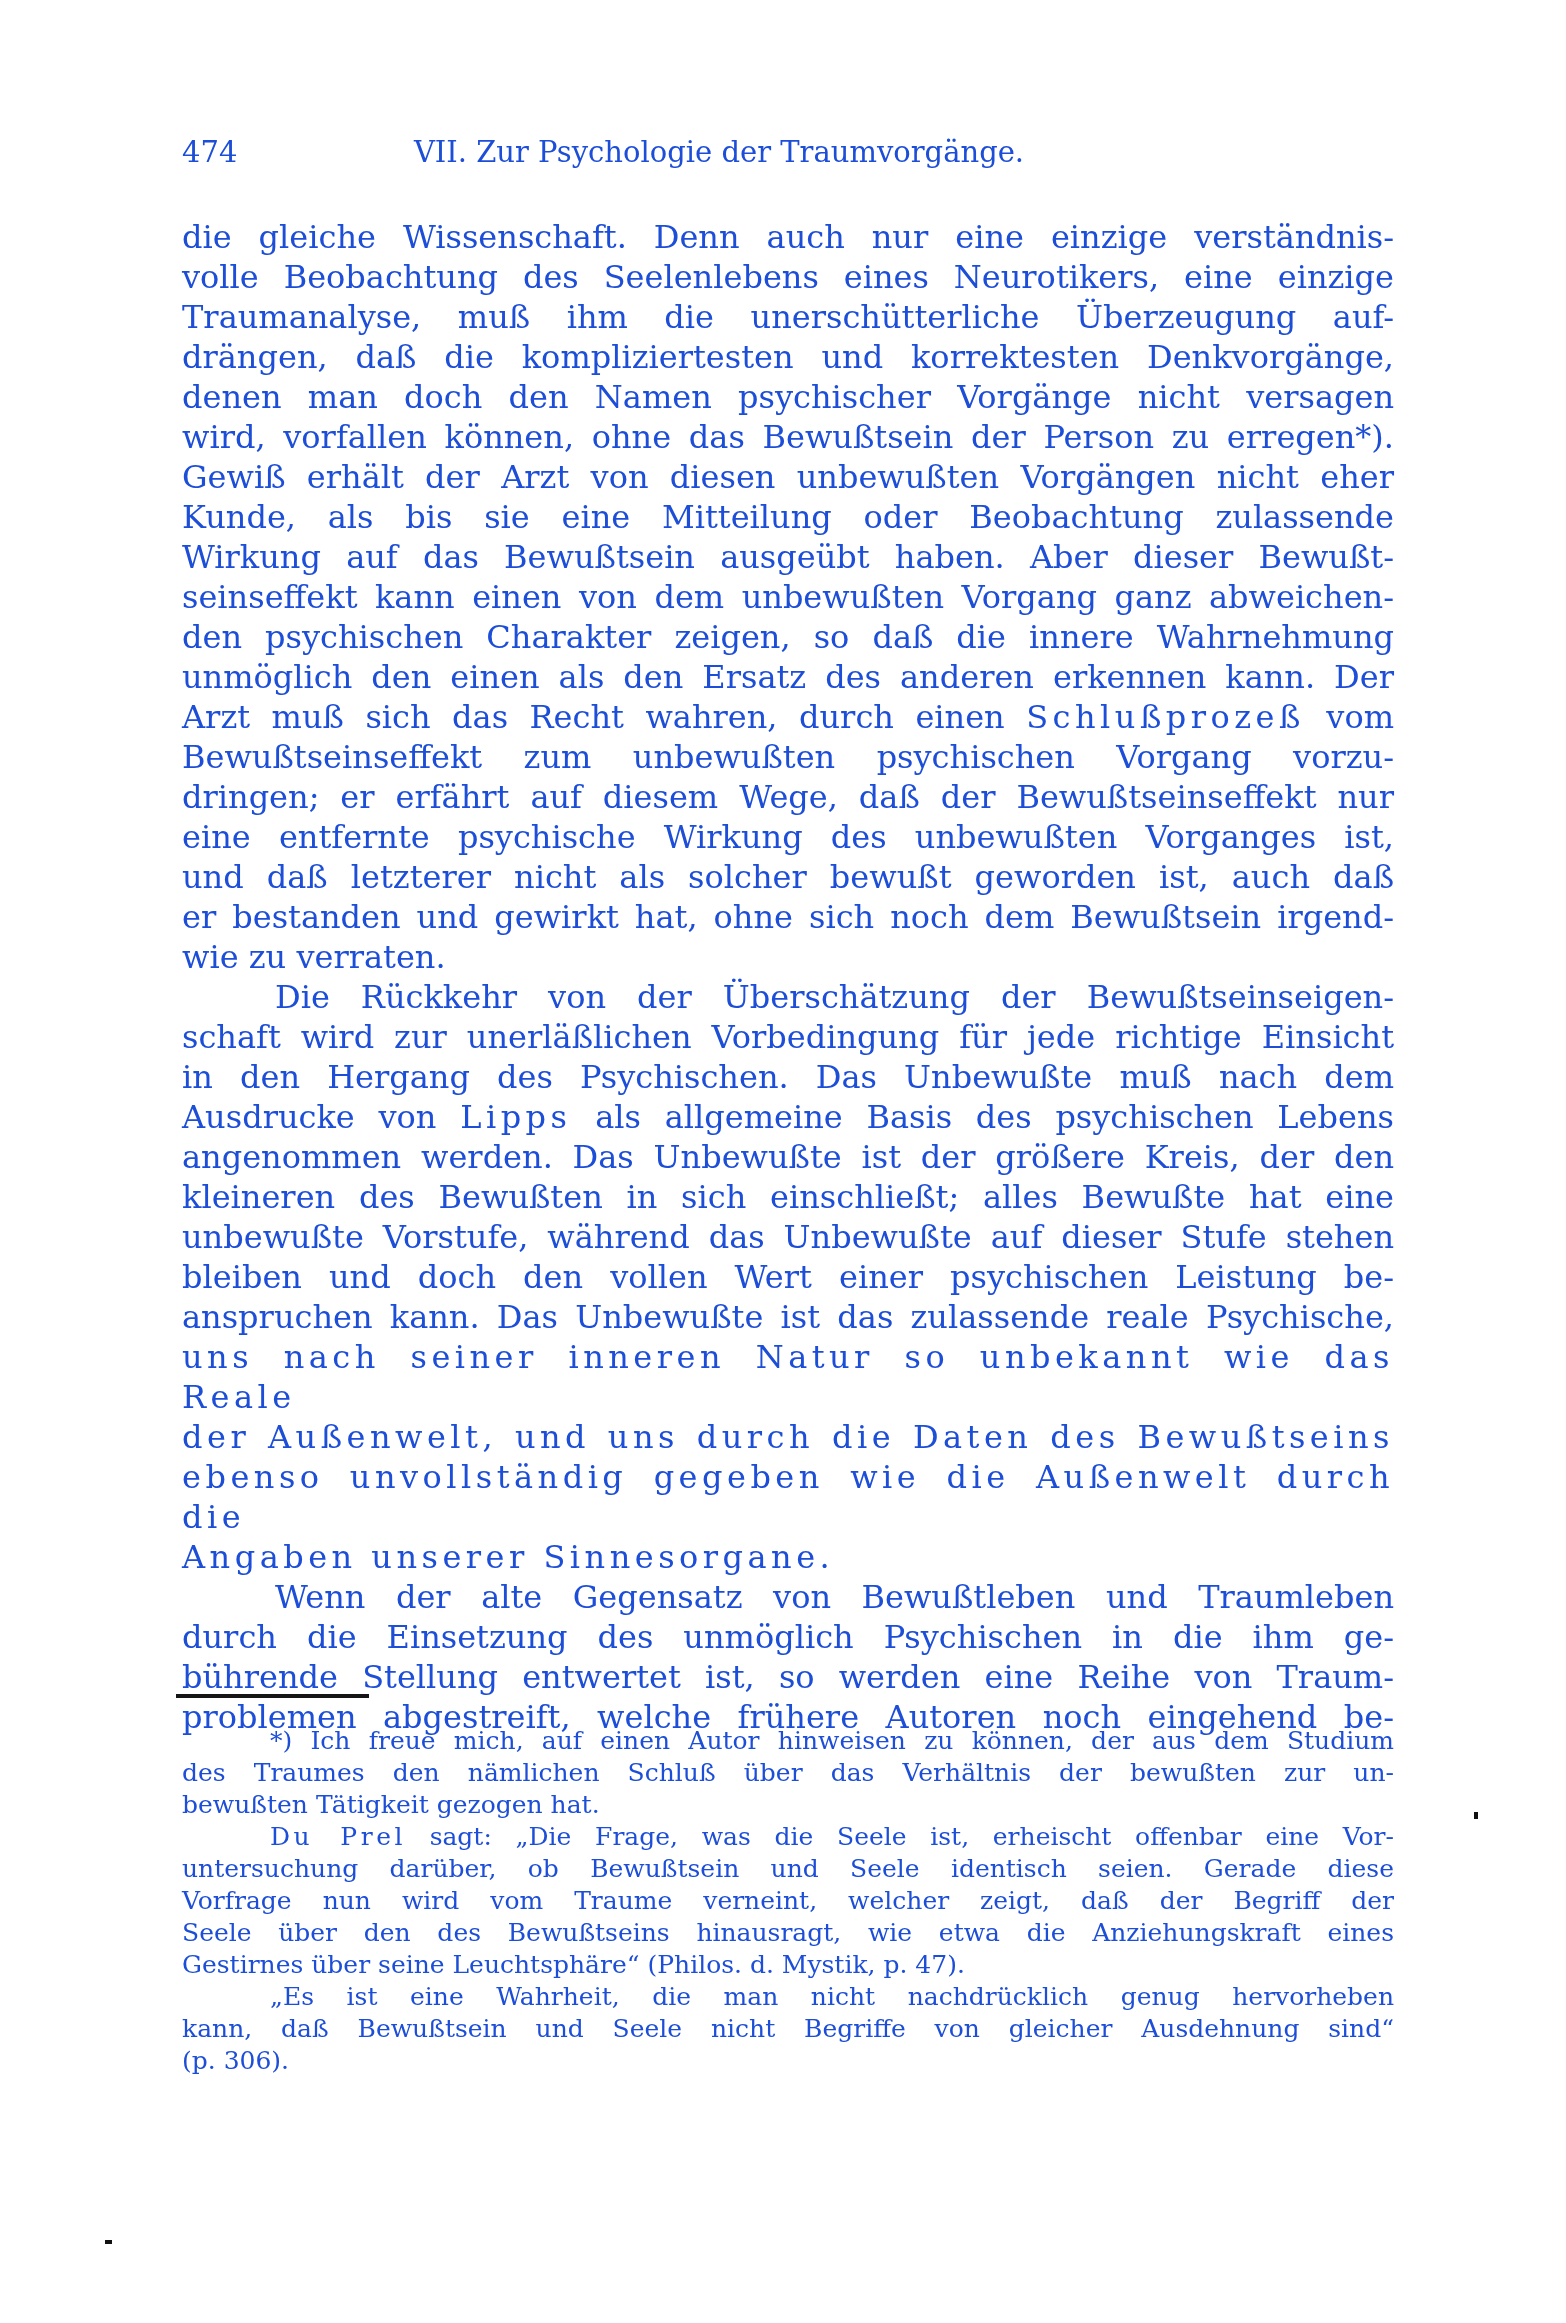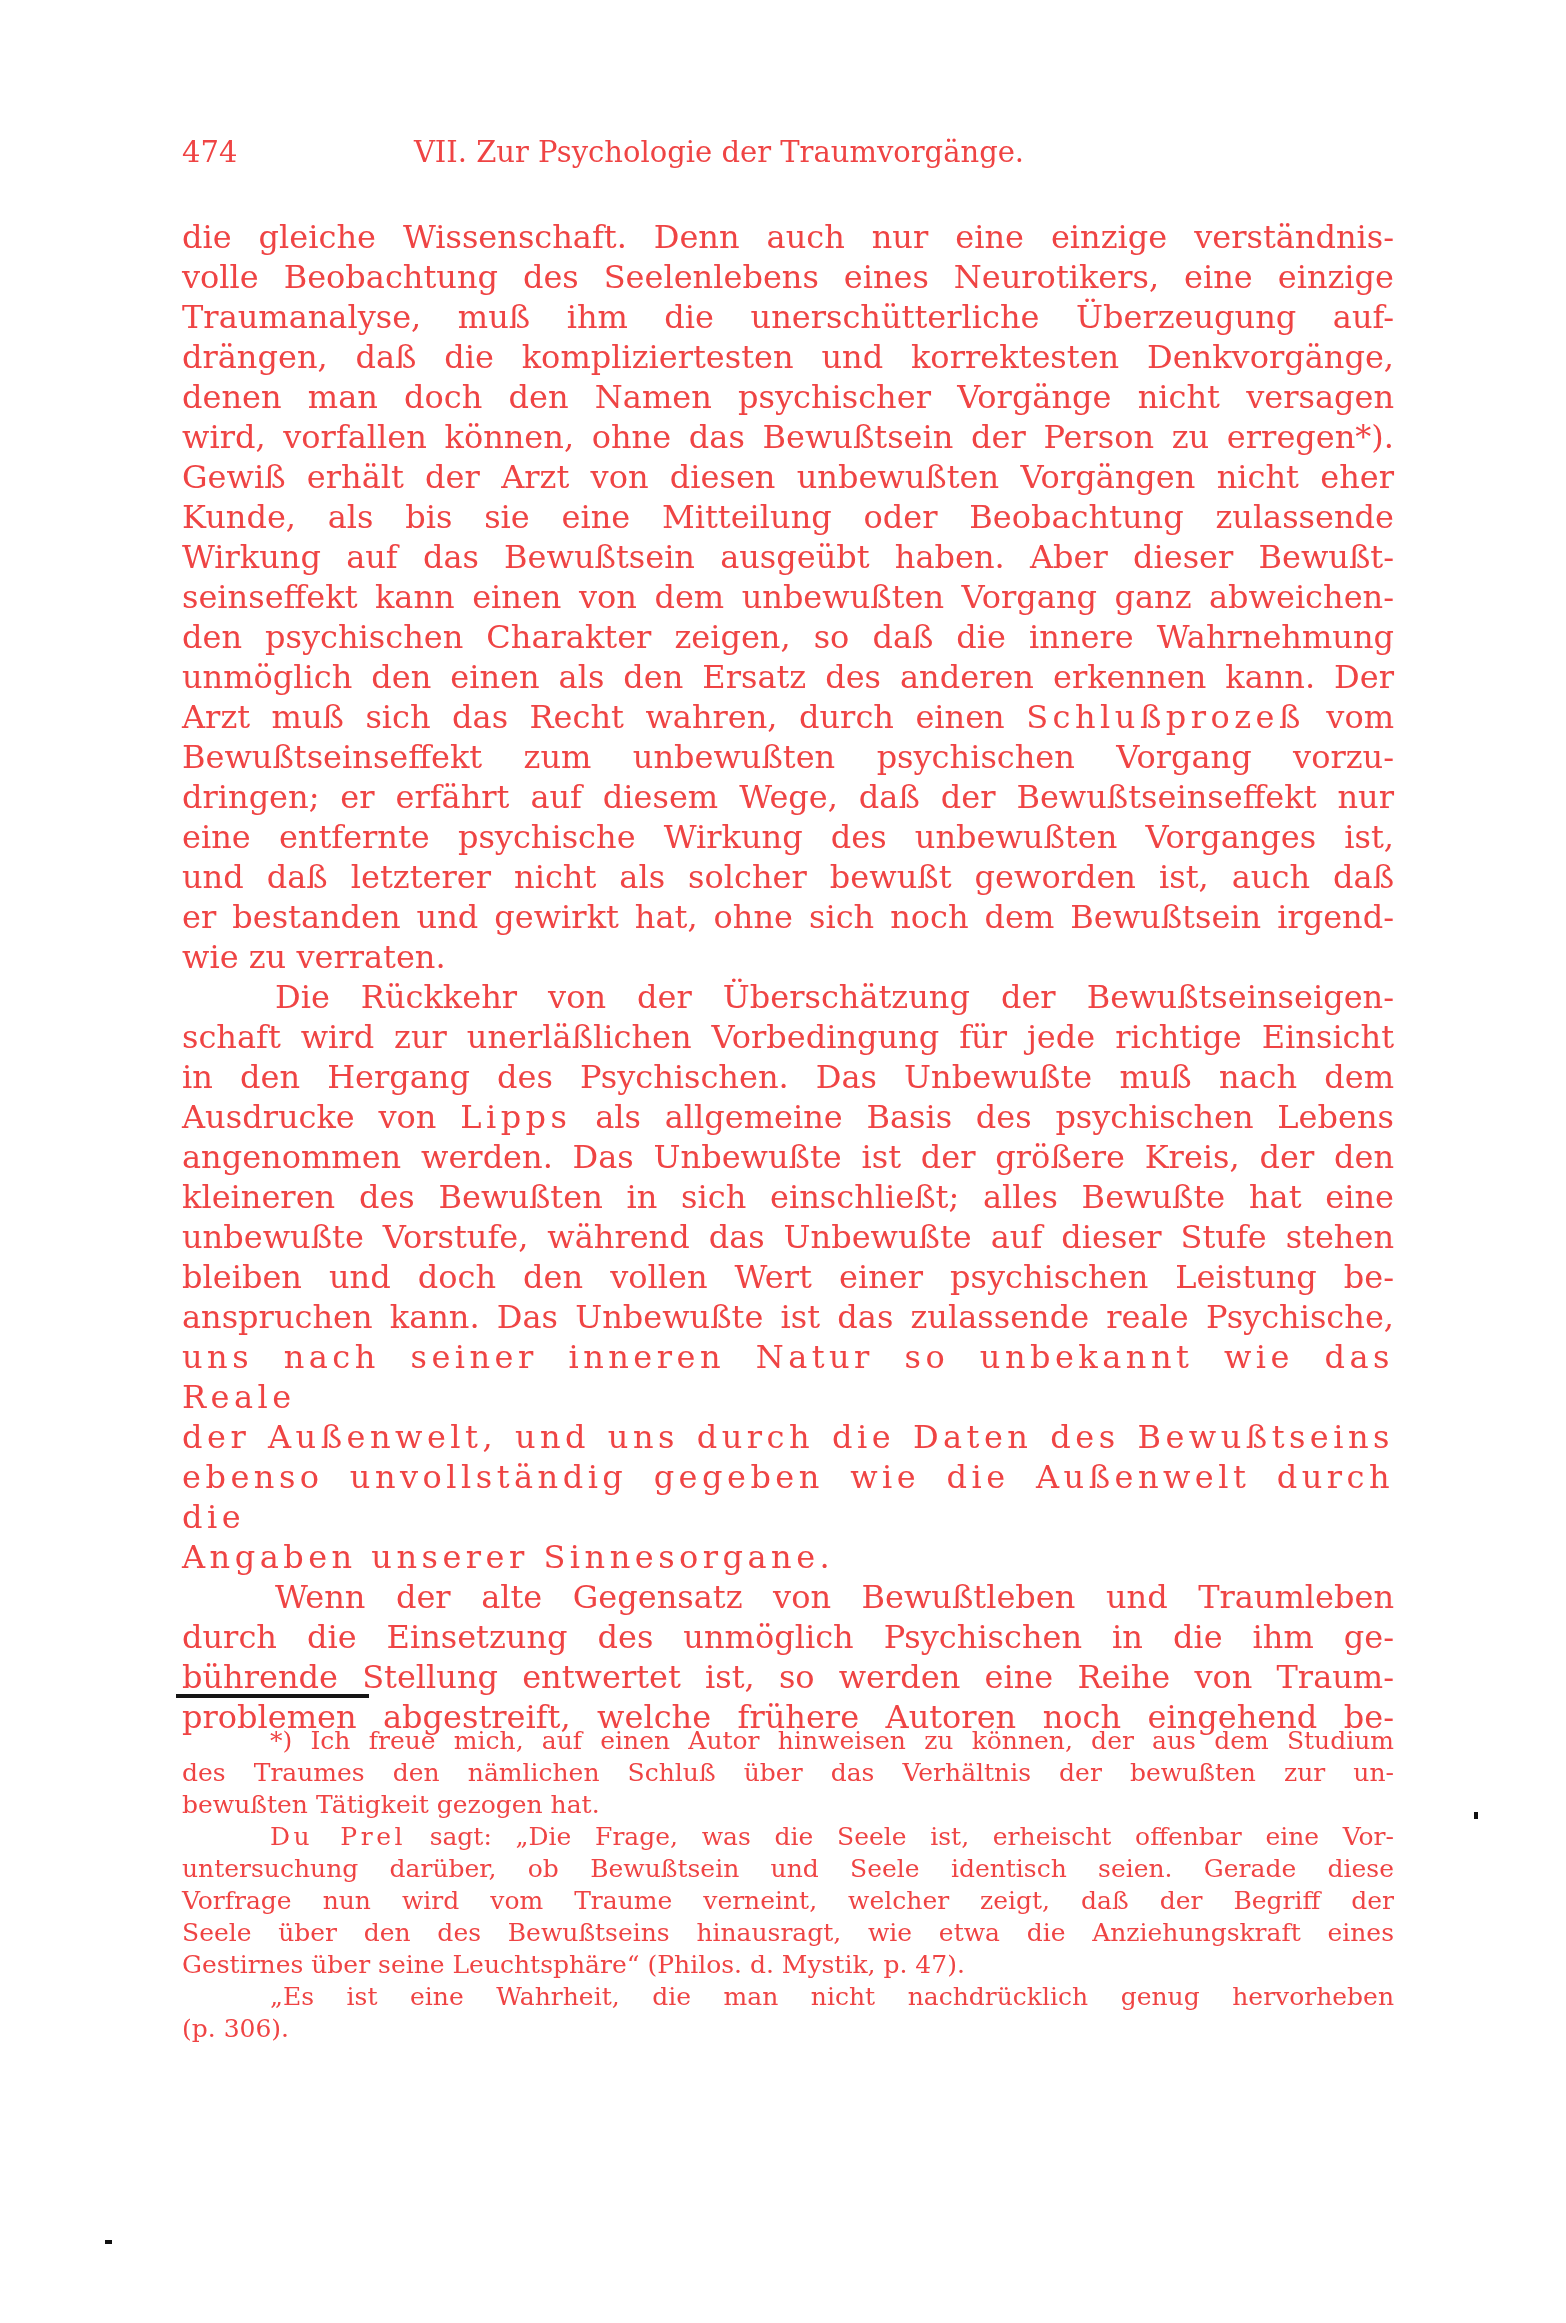--- a/index.html
+++ b/index.html
@@ -1,21 +1,21 @@
 <!DOCTYPE html>
 <html style="font-size:15px"><head>
 <meta charset="utf-8">
 <style>
   html, body { margin: 0; padding: 0; background: #ffffff; }
   .page {
     position: relative;
     width: 1567px;
     height: 2324px;
     background: #ffffff;
-    color: #ef4444;
+    color: #1d4ed8;
     font-family: "DejaVu Serif", "Liberation Serif", serif;
     overflow: hidden;
   }
   .runhead {
     position: absolute;
     top: 135px;
     left: 182px;
     width: 1212px;
     height: 41px;
     font-size: 29px;
@@ -127,20 +127,21 @@
   <div class="footnote" id="footnote">
       <div class="line indent"><span>*) Ich freue mich, auf einen Autor hinweisen zu können, der aus dem Studium</span></div>
       <div class="line"><span>des Traumes den nämlichen Schluß über das Verhältnis der bewußten zur un-</span></div>
       <div class="line nojust"><span>bewußten Tätigkeit gezogen hat.</span></div>
       <div class="line indent"><span class="spaced">Du Prel</span><span> sagt: „Die Frage, was die Seele ist, erheischt offenbar eine Vor-</span></div>
       <div class="line"><span>untersuchung darüber, ob Bewußtsein und Seele identisch seien. Gerade diese</span></div>
       <div class="line"><span>Vorfrage nun wird vom Traume verneint, welcher zeigt, daß der Begriff der</span></div>
       <div class="line"><span>Seele über den des Bewußtseins hinausragt, wie etwa die Anziehungskraft eines</span></div>
       <div class="line nojust"><span>Gestirnes über seine Leuchtsphäre“ (Philos. d. Mystik, p. 47).</span></div>
       <div class="line indent"><span>„Es ist eine Wahrheit, die man nicht nachdrücklich genug hervorheben</span></div>
+      <div class="line"><span>kann, daß Bewußtsein und Seele nicht Begriffe von gleicher Ausdehnung sind“</span></div>
       <div class="line nojust"><span>(p. 306).</span></div>
     </div>
 
   <div class="speck speck-a"></div>
   <div class="speck speck-b"></div>
 
 </div>
 
 
 </body></html>

